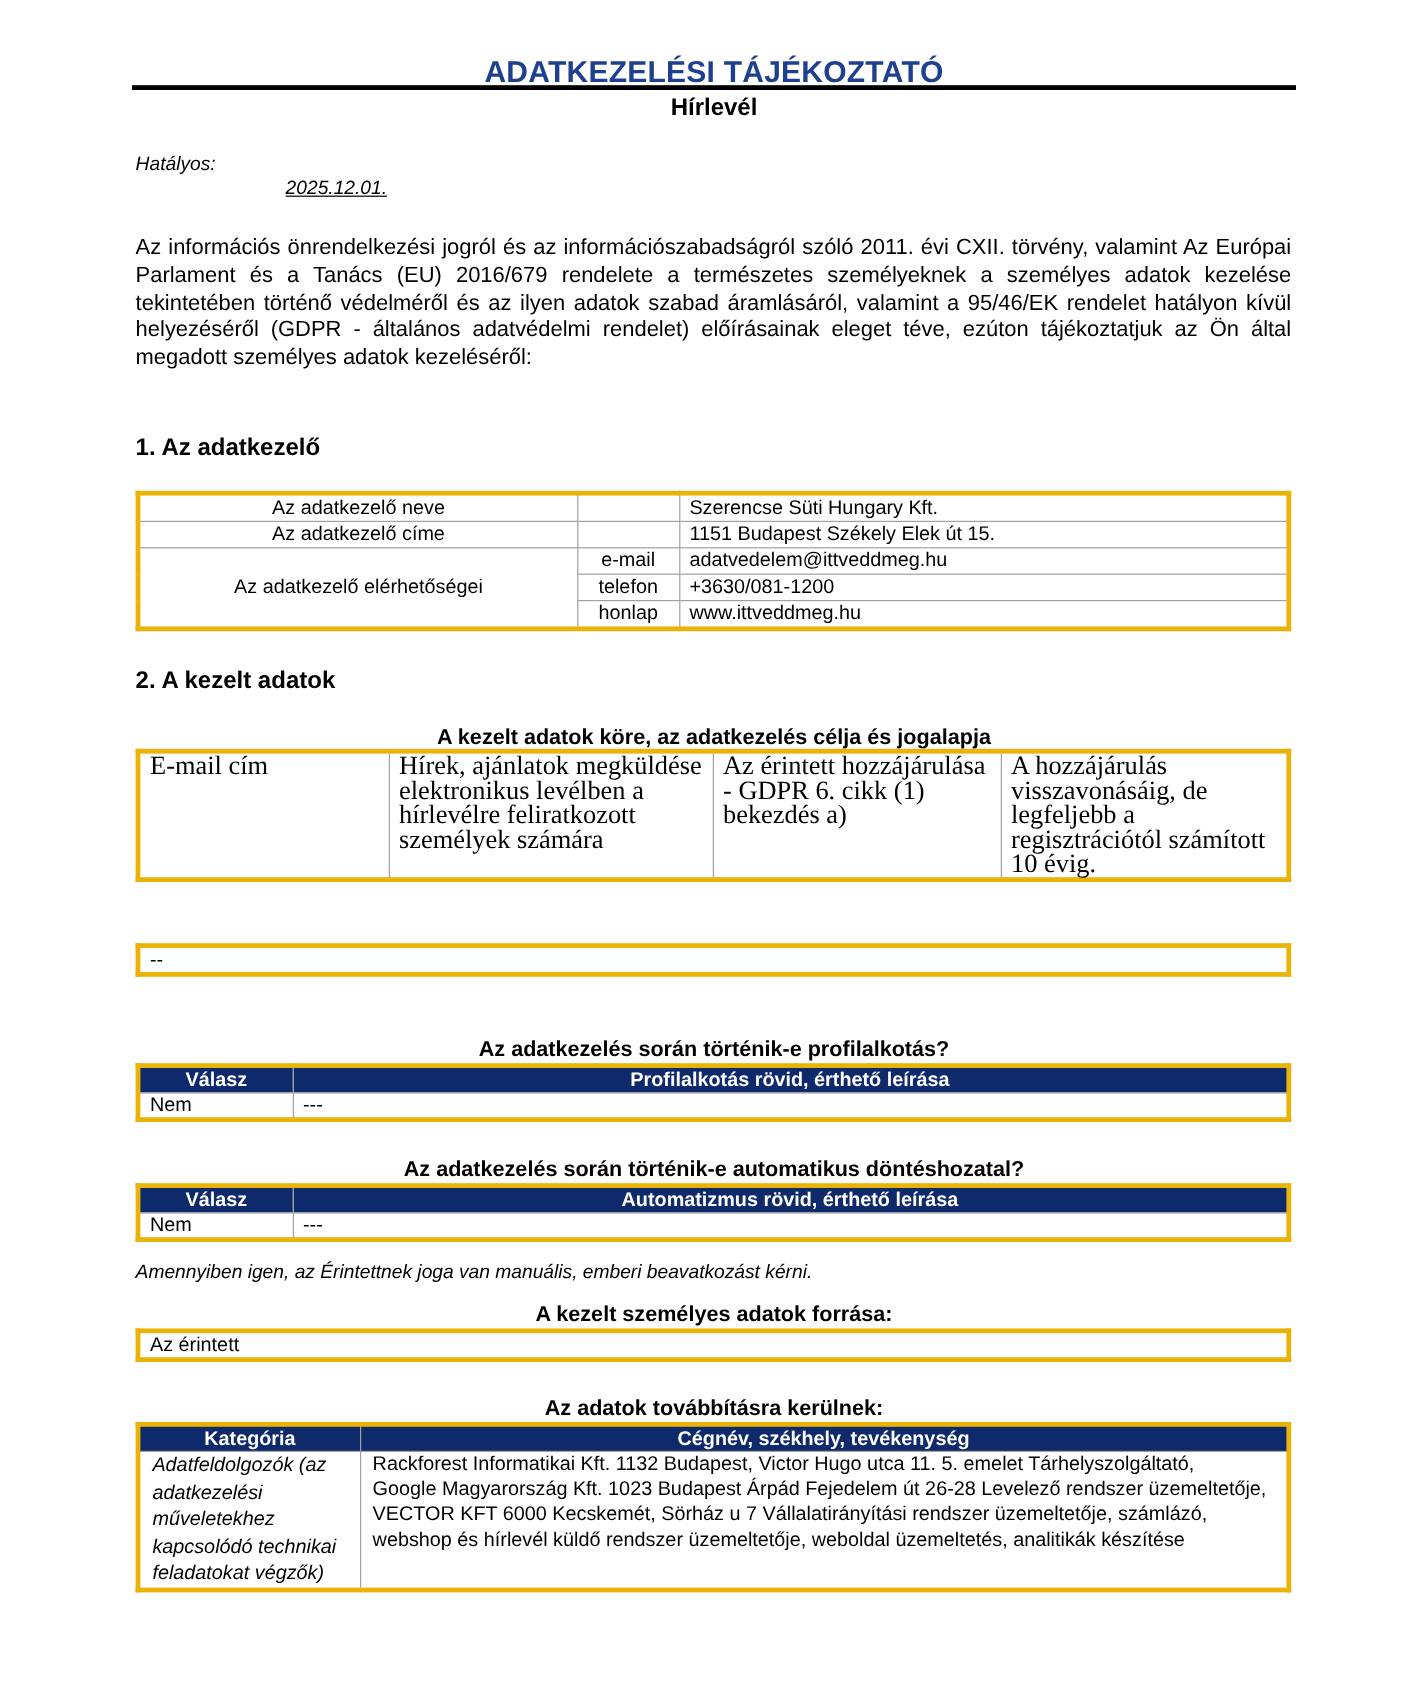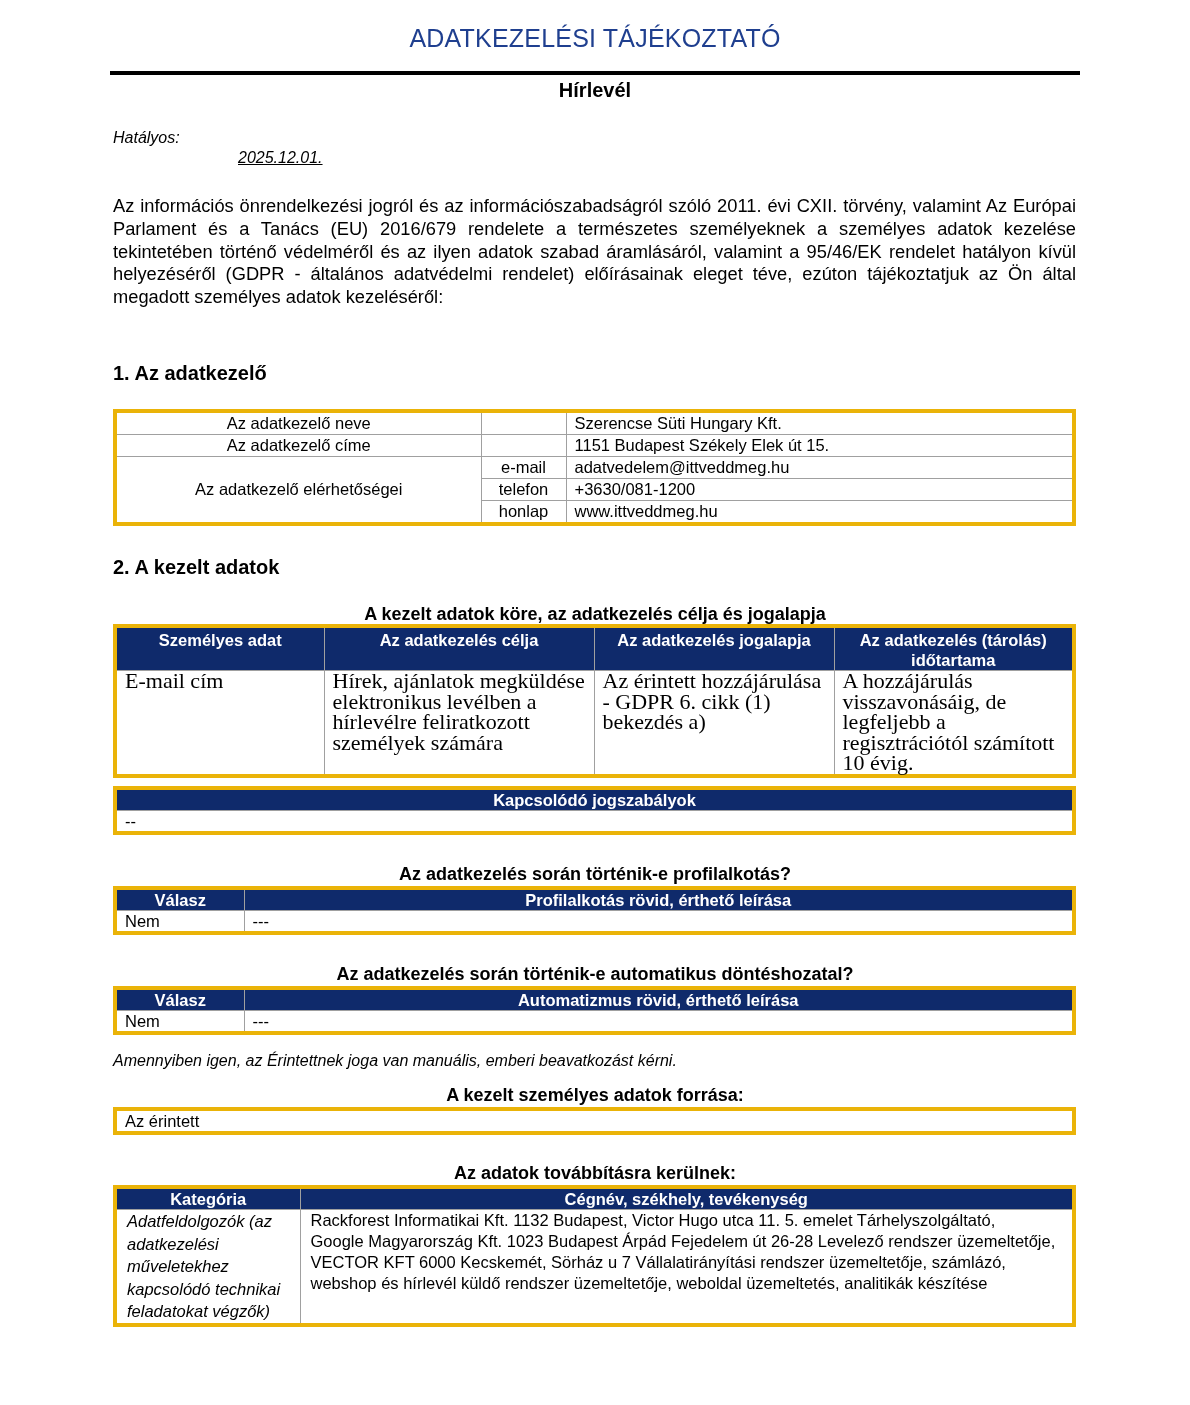--- a/index.html
+++ b/index.html
@@ -7,22 +7,22 @@
       width: 1190px;
       height: 1405px;
       position: relative;
       font-family: "Liberation Sans", sans-serif;
       color: #000;
       overflow: hidden;
     }
     .page { position: absolute; left: 110px; top: 0; width: 970px; }
 
     .doc-title {
-      position: absolute; left: 0; top: 24px; width: 970px;
-      text-align: center; font-size: 25px; font-weight: normal; color: #1f3f8f;
+      position: absolute; left: 0; top: 46px; width: 970px;
+      text-align: center; font-size: 25px; font-weight: bold; color: #1f3f8f;
       letter-spacing: 0.2px;
     }
     .title-rule {
       position: absolute; left: 0; top: 71px; width: 970px; height: 4px; background: #000;
     }
     .doc-subtitle {
       position: absolute; left: 0; top: 79px; width: 970px;
       text-align: center; font-size: 20px; font-weight: bold;
     }
     .effective-label {
@@ -122,40 +122,31 @@
 
   <div class="table-caption" style="top:604px;">A kezelt adatok köre, az adatkezelés célja és jogalapja</div>
   <table id="t-data" class="framed" style="top:624px;">
     <colgroup>
       <col style="width:209px">
       <col style="width:270px">
       <col style="width:240px">
       <col>
     </colgroup>
     <tbody>
-        <tr>
-      <th>Személyes adat</th>
-      <th>Az adatkezelés célja</th>
-      <th>Az adatkezelés jogalapja</th>
-      <th>Az adatkezelés (tárolás) időtartama</th>
-    </tr>
     <tr>
       <td>E-mail cím</td>
       <td>Hírek, ajánlatok megküldése elektronikus levélben a hírlevélre feliratkozott személyek számára</td>
       <td>Az érintett hozzájárulása - GDPR 6. cikk (1) bekezdés a)</td>
       <td>A hozzájárulás visszavonásáig, de legfeljebb a regisztrációtól számított 10 évig.</td>
     </tr>
   </tbody>
     </table>
 
   <table class="framed" style="top:786px;">
     <tbody>
-        <tr>
-      <th>Kapcsolódó jogszabályok</th>
-    </tr>
     <tr>
       <td>--</td>
     </tr>
   </tbody>
     </table>
 
   <div class="table-caption" style="top:864px;">Az adatkezelés során történik-e profilalkotás?</div>
   <table class="framed" style="top:886px;">
     <colgroup>
         <col style="width:129px">

